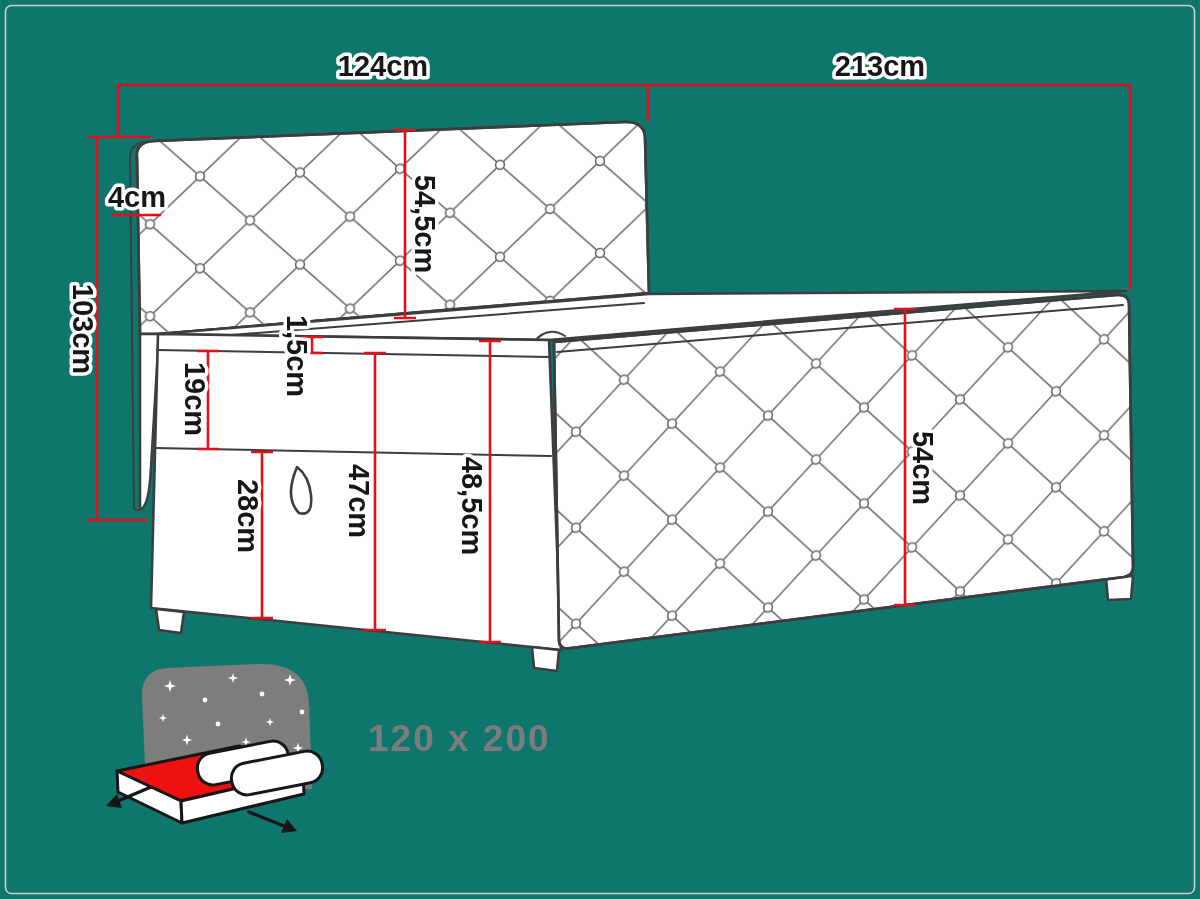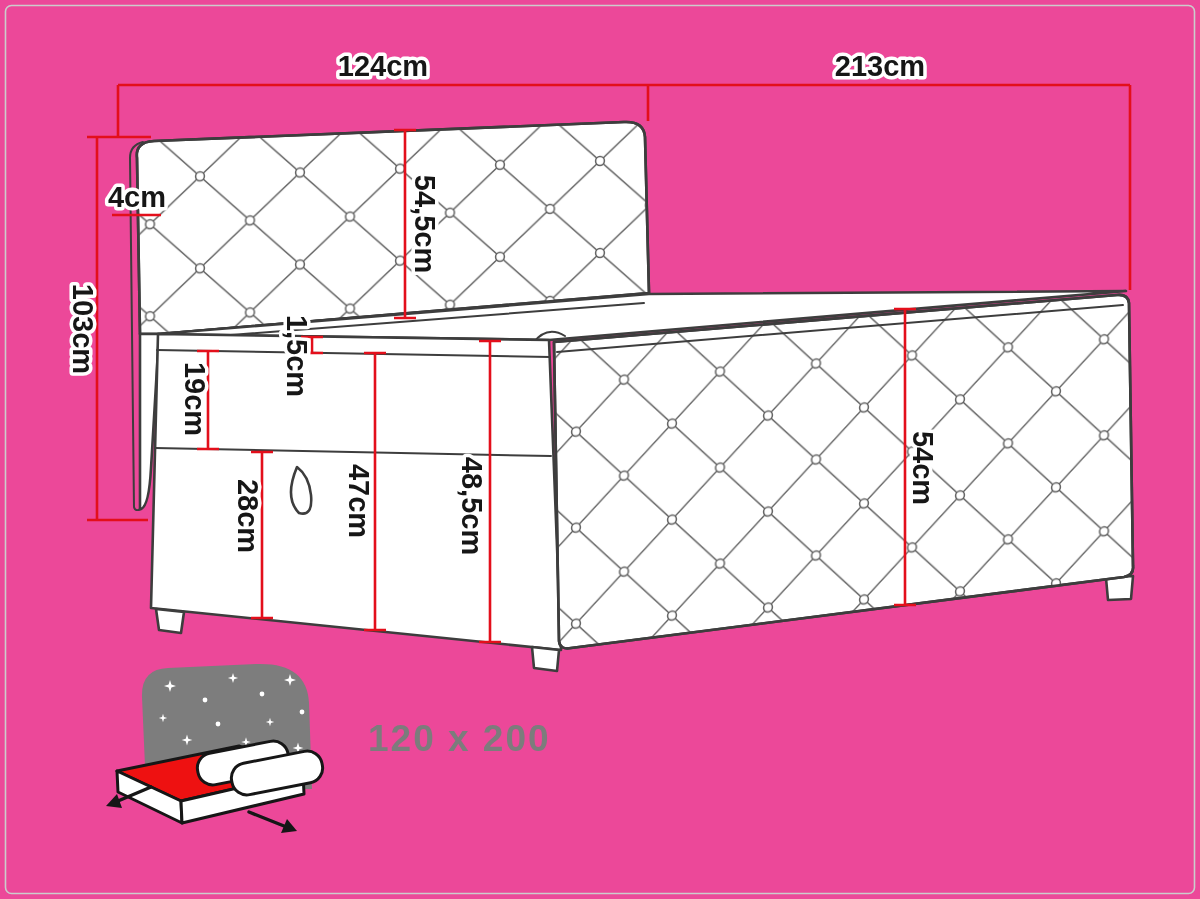--- a/index.html
+++ b/index.html
@@ -1,16 +1,16 @@
 <!DOCTYPE html>
 <html><head>
 <meta charset="utf-8">
 <style>
   html,body{margin:0;padding:0;background:#ffffff;}
-  .canvas{position:relative;width:1200px;height:899px;background:#ec4899;overflow:hidden;}
+  .canvas{position:relative;width:1200px;height:899px;background:#0f766e;overflow:hidden;}
   svg{display:block;}
   text{font-family:"Liberation Sans","DejaVu Sans",sans-serif;}
   .dim-label{font-size:29px;font-weight:bold;fill:#161616;paint-order:stroke;stroke:#ffffff;stroke-width:7px;stroke-linejoin:round;}
   .size-label{font-size:37px;font-weight:bold;letter-spacing:2px;fill:#7c7c7c;}
   .outline{fill:#ffffff;stroke:#3d3d3d;stroke-width:2.6;stroke-linejoin:round;}
   .edge{fill:none;stroke:#3d3d3d;stroke-width:2.6;stroke-linejoin:round;stroke-linecap:round;}
   .thin{fill:none;stroke:#3d3d3d;stroke-width:2;stroke-linecap:round;}
   .quilt-line{stroke:#5f5f5f;stroke-width:1.4;fill:none;}
   .btn{fill:#ffffff;stroke:#5f5f5f;stroke-width:1.5;}
   .dim{fill:none;stroke-width:2.6;}

